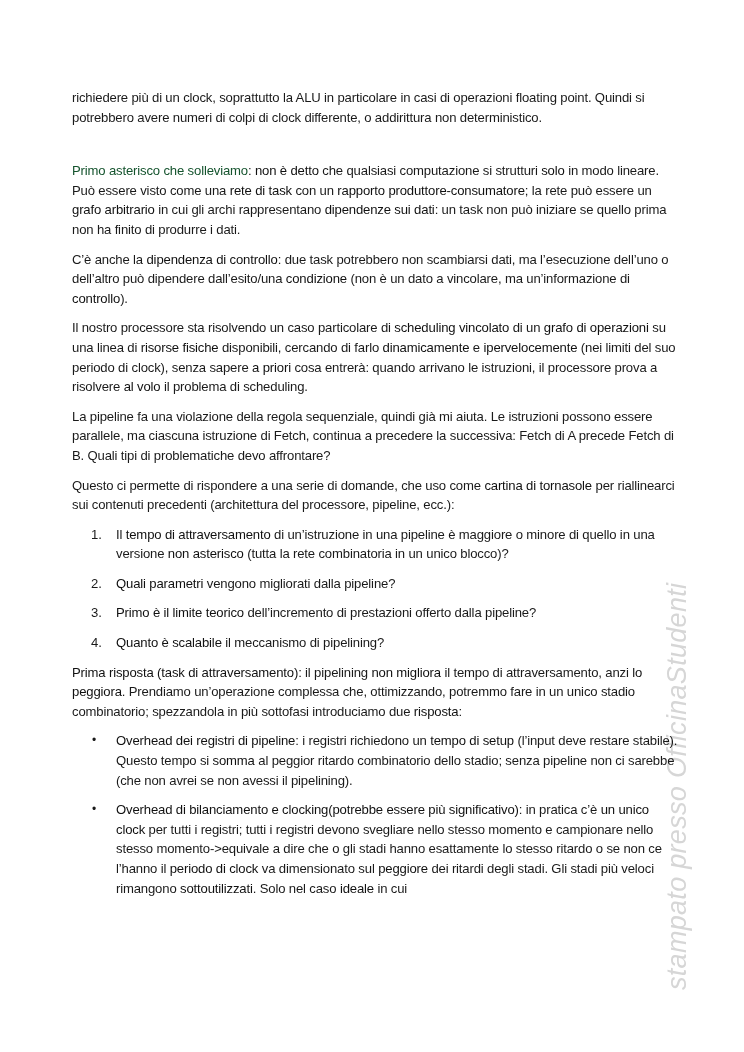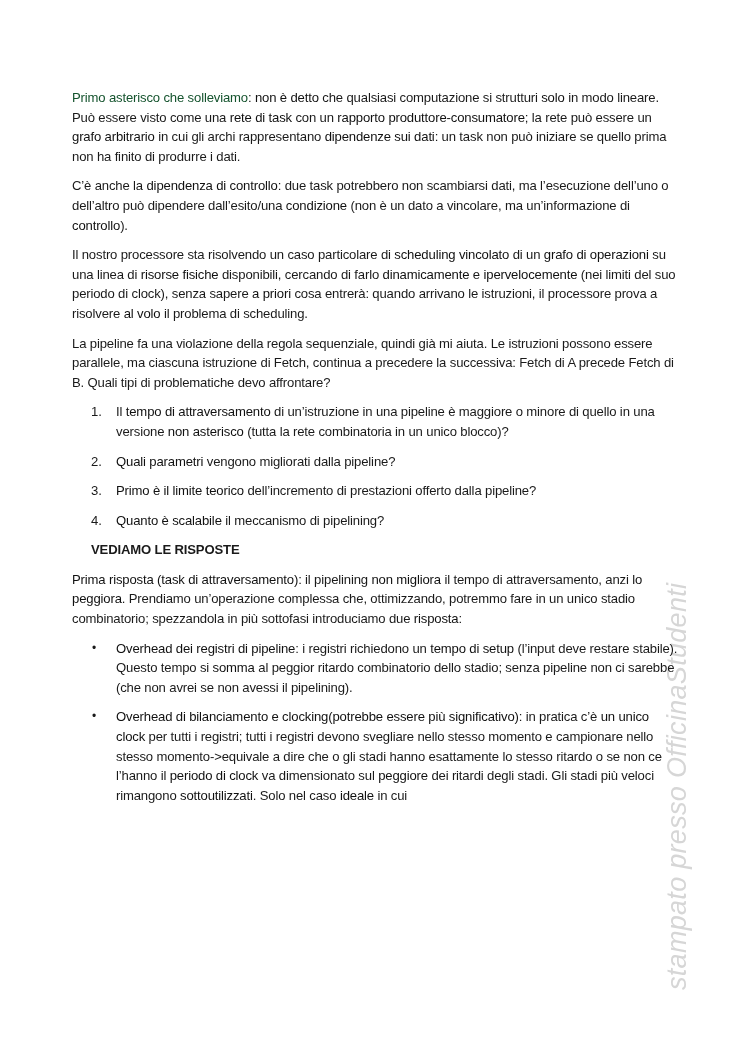--- a/index.html
+++ b/index.html
@@ -24,38 +24,39 @@
                font-family:"Liberation Sans", sans-serif; font-style:italic;
                font-size:27px; color:#d6d6d6; white-space:nowrap; letter-spacing:0.3px; }
 </style>
 </head>
 <body>
 
 <div class="watermark">stampato presso OfficinaStudenti</div>
 
 <div class="page">
 
+  <p class="p1">richiedere più di un clock, soprattutto la ALU in particolare in casi di operazioni floating point. Quindi si potrebbero avere numeri di colpi di clock differente, o addirittura non deterministico.</p>
 
   <p class="para"><span class="red">Primo asterisco che solleviamo</span><span>: </span><b>non è detto</b><span> che qualsiasi computazione si strutturi </span><b>solo</b><span> in modo lineare. Può essere visto come una </span><b>rete di task</b><span> con un </span><b>rapporto produttore-consumatore</b><span>; la rete può essere un </span><b>grafo arbitrario</b><span> in cui gli archi rappresentano </span><b>dipendenze sui dati</b><span>: un task non può iniziare se quello prima non ha finito di produrre i dati.</span></p>
 
   <p class="para"><span>C’è anche la </span><b>dipendenza di controllo</b><span>: due task potrebbero non scambiarsi dati, ma l’esecuzione dell’uno o dell’altro può dipendere dall’esito/una </span><b>condizione</b><span> (non è un dato a vincolare, ma un’informazione di </span><b>controllo</b><span>).</span></p>
 
   <p class="para"><span>Il nostro processore sta risolvendo un caso particolare di </span><b>scheduling vincolato</b><span> di un </span><b>grafo di operazioni</b><span> su una linea di </span><b>risorse fisiche</b><span> disponibili, cercando di farlo </span><b>dinamicamente</b><span> e </span><b>ipervelocemente</b><span> (nei limiti del suo periodo di clock), senza sapere </span><b>a priori</b><span> cosa entrerà: quando arrivano le istruzioni, il processore prova a risolvere </span><b>al volo</b><span> il problema di scheduling.</span></p>
 
   <p class="para">La pipeline fa una violazione della regola sequenziale, quindi già mi aiuta. Le istruzioni possono essere parallele, ma ciascuna istruzione di Fetch, continua a precedere la successiva: Fetch di A precede Fetch di B. Quali tipi di problematiche devo affrontare?</p>
 
+  <p class="para"><span>Questo ci permette di rispondere a una serie di domande, che uso come </span><b>cartina di tornasole</b><span> per riallinearci sui contenuti precedenti (architettura del processore, pipeline, ecc.):</span></p>
 
   <ol class="q">
     <li><span class="num">1.</span><span>Il </span><b>tempo di attraversamento</b><span> di un’istruzione in una pipeline è maggiore o minore di quello in una versione </span><b>non asterisco</b><span> (tutta la rete combinatoria in un unico blocco)?</span></li>
     <li><span class="num">2.</span><b>Quali parametri</b><span> vengono migliorati dalla pipeline?</span></li>
     <li><span class="num">3.</span><b>Primo è il limite teorico</b><span> dell’incremento di prestazioni offerto dalla pipeline?</span></li>
     <li><span class="num">4.</span><b>Quanto è scalabile</b><span> il meccanismo di pipelining?</span></li>
   </ol>
 
-  <p class="heading">VEDIAMO LE RISPOSTE</p>
 
   <p class="para"><b>Prima risposta (task di attraversamento):</b><span> il pipelining </span><b>non migliora</b><span> il tempo di attraversamento, anzi </span><b>lo peggiora</b><span>. Prendiamo un’operazione complessa che, ottimizzando, potremmo fare in un unico stadio combinatorio; spezzandola in più sottofasi introduciamo due </span><b>risposta</b><span>:</span></p>
 
   <ul class="b">
     <li><span class="dot">•</span><b>Overhead dei registri di pipeline</b><span>: i registri richiedono un </span><b>tempo di setup</b><span> (l’input deve restare stabile). Questo tempo si </span><b>somma</b><span> al peggior ritardo combinatorio dello stadio; senza pipeline non ci sarebbe (che non avrei se non avessi il pipelining).</span></li>
     <li><span class="dot">•</span><b>Overhead di bilanciamento e clocking(potrebbe essere più significativo)</b><span>: in pratica c’è </span><b>un unico clock</b><span> per tutti i registri; tutti i registri devono svegliare nello stesso momento e campionare nello stesso momento-&gt;equivale a dire che o gli stadi hanno esattamente lo stesso ritardo o se non ce l’hanno il </span><b>periodo di clock</b><span> va dimensionato sul </span><b>peggiore</b><span> dei ritardi degli stadi. Gli stadi più veloci rimangono </span><b>sottoutilizzati</b><span>. Solo nel caso </span><b>ideale</b><span> in cui</span></li>
   </ul>
 
 </div>
 

